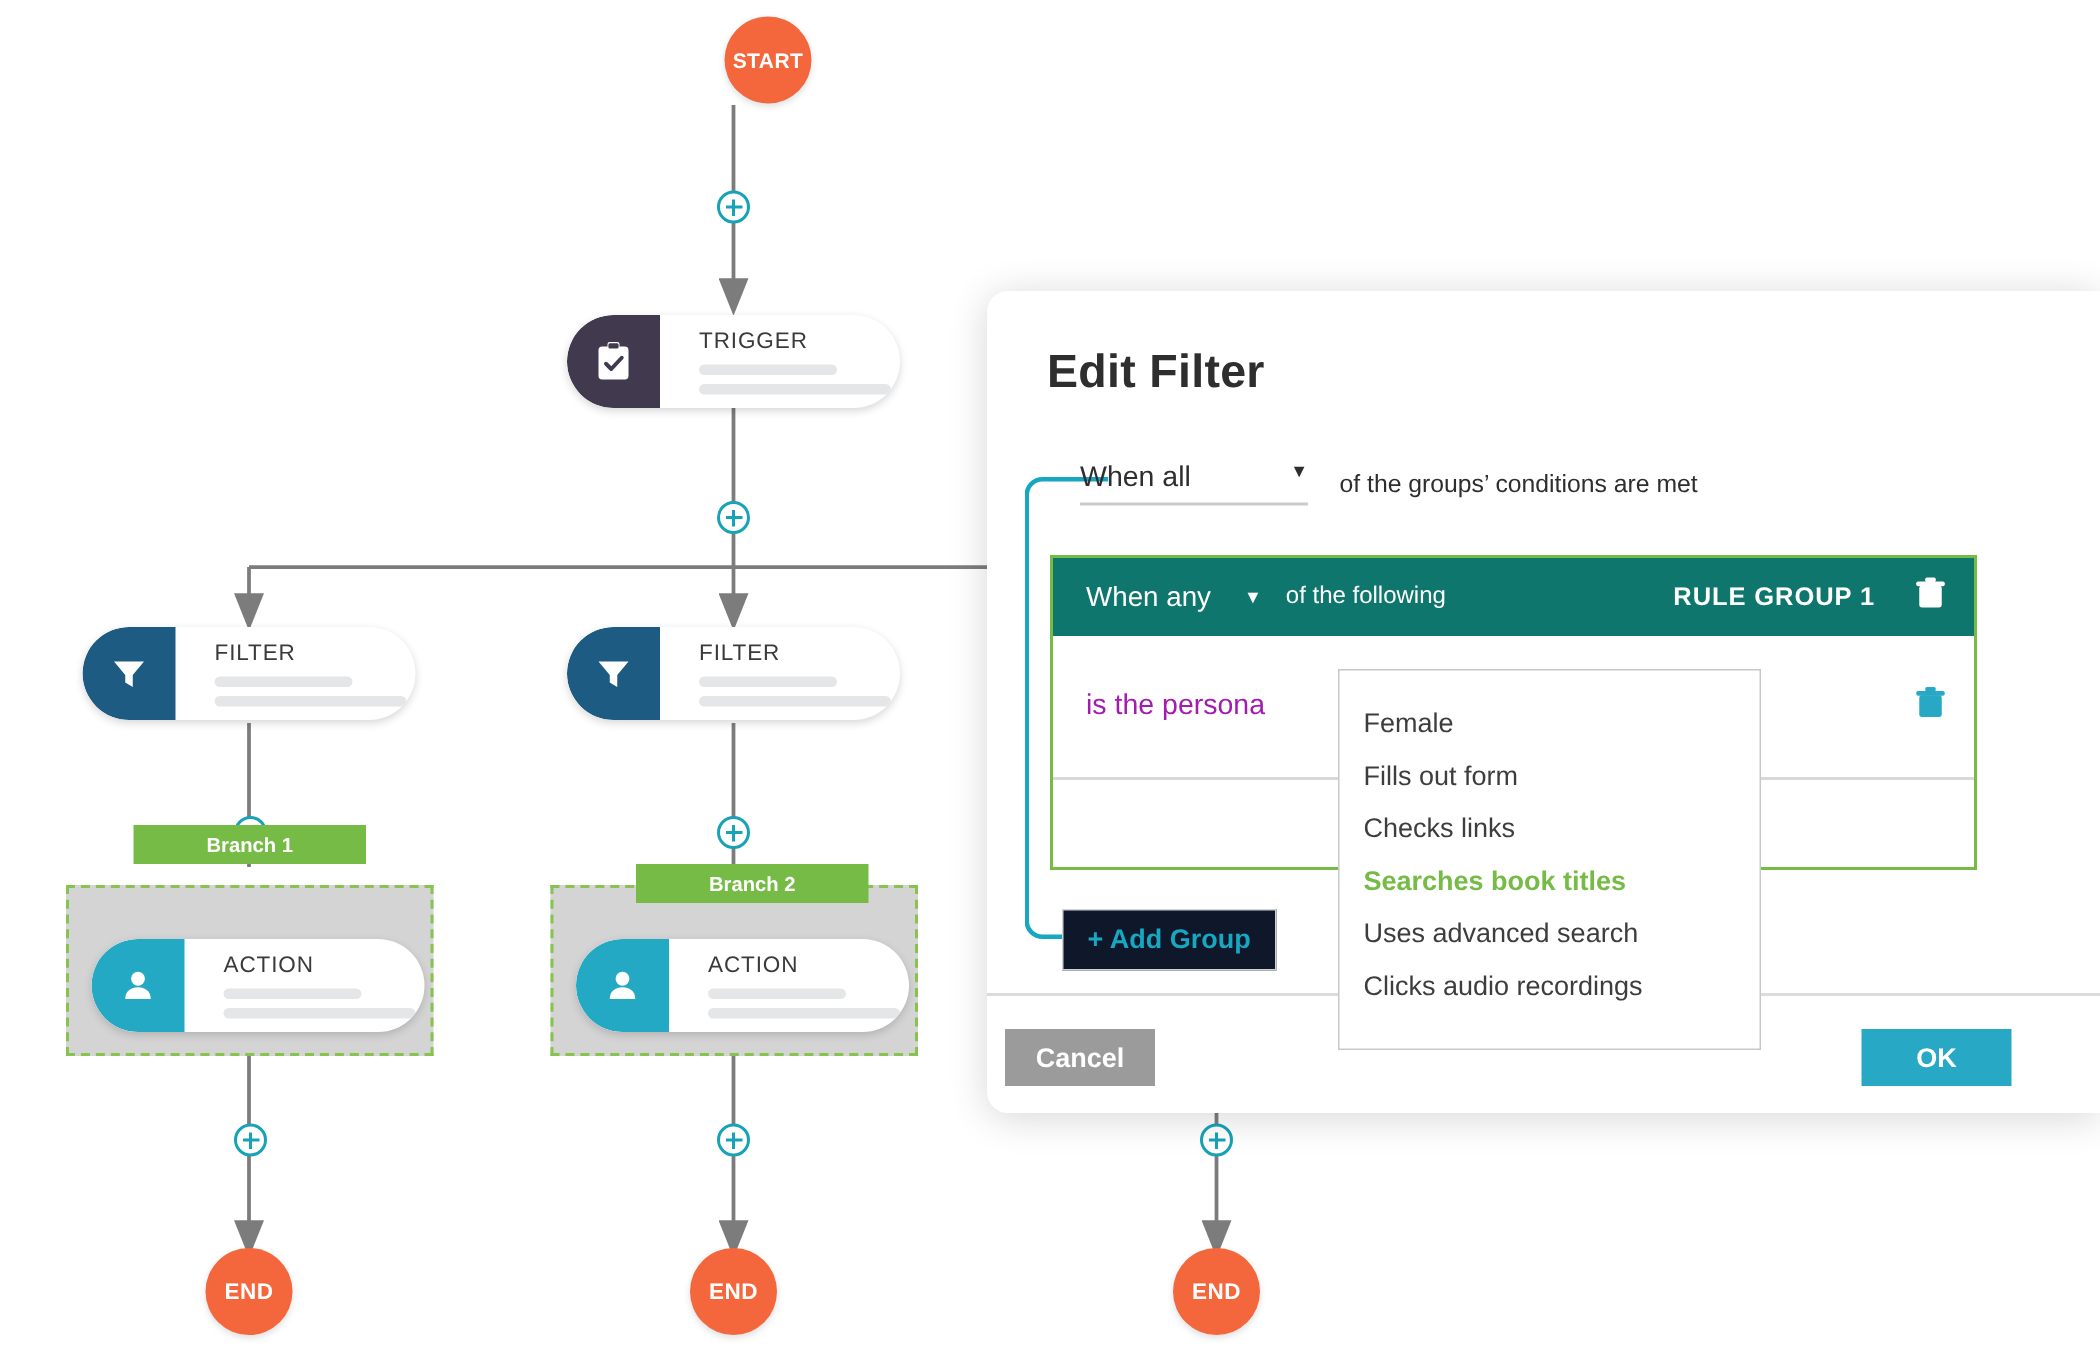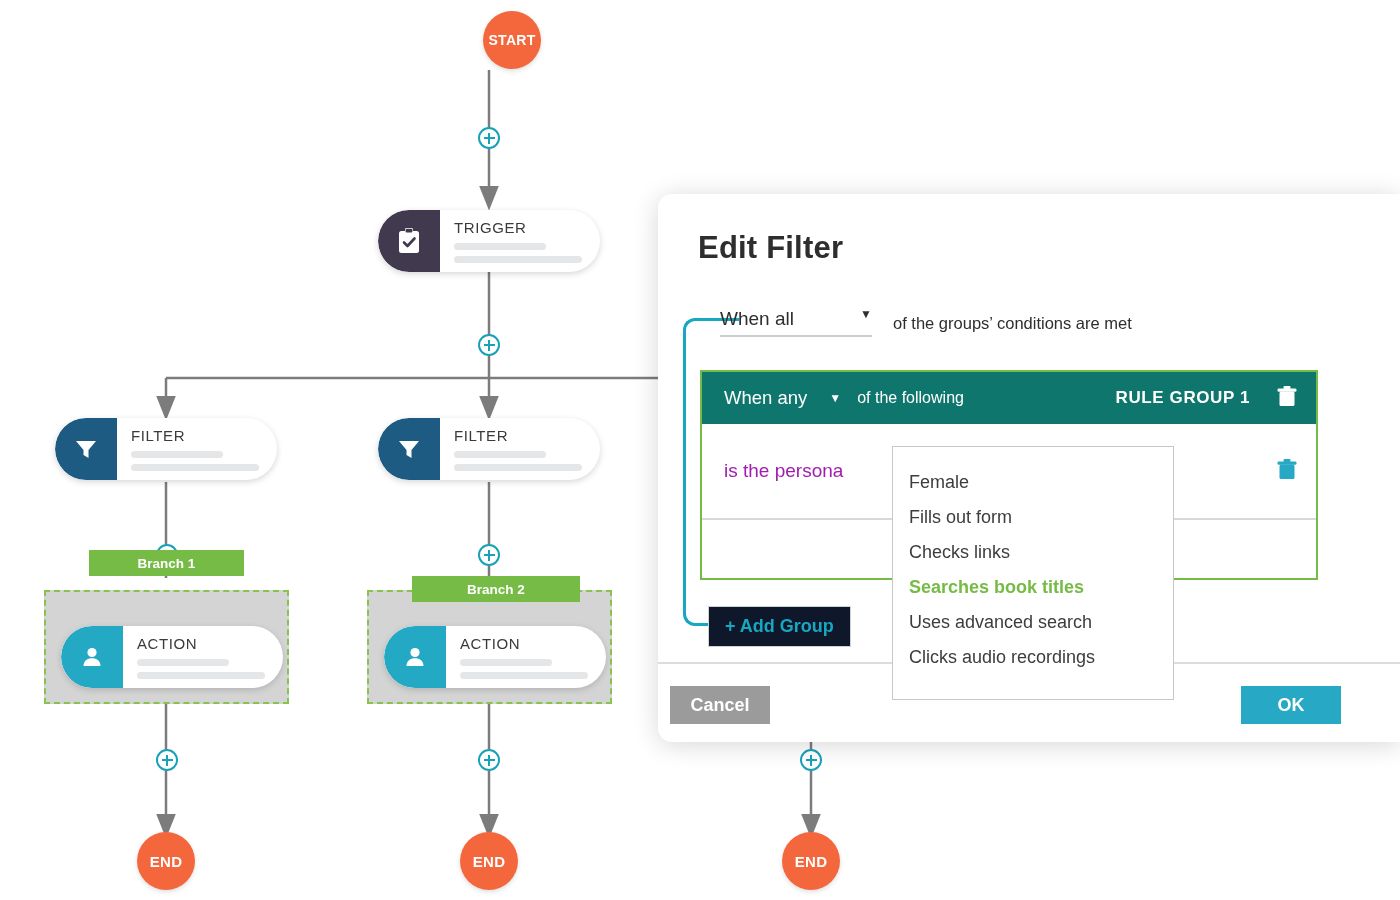--- a/index.html
+++ b/index.html
@@ -59,21 +59,21 @@
     position: relative;
   }
   .node .badge::after {
     content:""; position:absolute; right:-16px; top:0;
     width:32px; height:62px; border-radius:50%;
     background: inherit; z-index:-1;
   }
   .badge.trigger { background: #413a4e; }
   .badge.filter  { background: #1d5b82; }
   .badge.action  { background: #24a9c4; }
-  .node .body { padding-left: 14px; flex: 1; }
+  .node .body { padding-left: 26px; flex: 1; }
   .node .title {
     font-size: 15px; color: #3a3a3a; letter-spacing: .6px;
     margin-bottom: 7px;
   }
   .node .bar { height: 7px; border-radius: 4px; background: #e4e6e8; }
   .node .bar.b1 { width: 92px; margin-bottom: 6px; }
   .node .bar.b2 { width: 128px; }
 
   svg.glyph { display:block; }
 
@@ -302,21 +302,21 @@
         </svg>
       </div>
       <div class="body">
         <div class="title">ACTION</div>
         <div class="bar b1"></div>
         <div class="bar b2"></div>
       </div>
     </div>
 
     <div class="branch-box" style="left:367px; top:590px; width:245px; height:114px;"></div>
-    <div class="branch-tab" style="left:412px; top:576px; width:168px;">
+    <div class="branch-tab" style="left:424px; top:576px; width:155px;">
       <span>Branch 2</span>
     </div>
     <div class="node" style="left:384px; top:626px;">
       <div class="badge action">
         <svg class="glyph" width="26" height="26" viewBox="0 0 26 26">
           <circle cx="13" cy="8.5" r="4.6" fill="#fff"></circle>
           <path d="M4.5 22 C4.5 16.8 8.3 14.2 13 14.2 C17.7 14.2 21.5 16.8 21.5 22 Z" fill="#fff"></path>
         </svg>
       </div>
       <div class="body">

